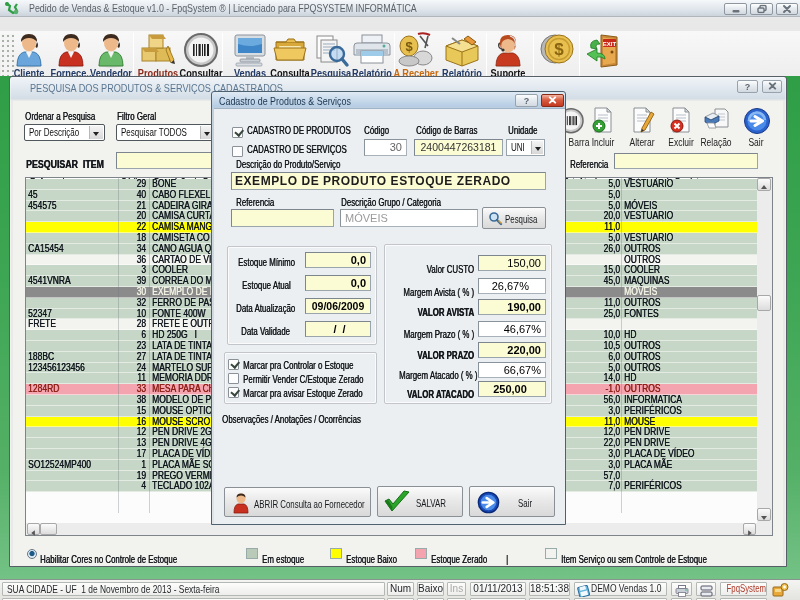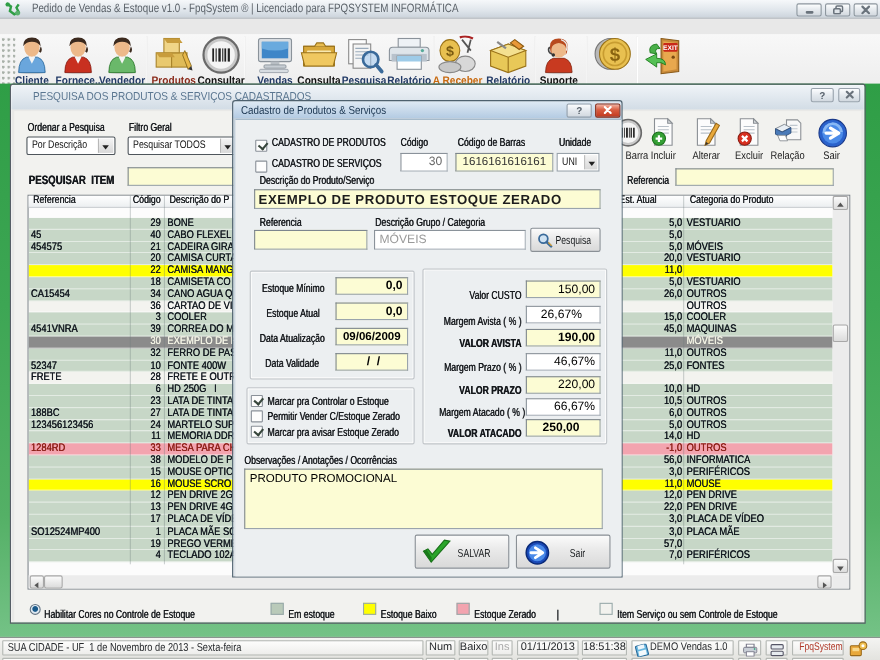--- a/index.html
+++ b/index.html
@@ -40,21 +40,21 @@
 .combo{position:absolute;height:17px;background:#fff;border:1px solid #4f565c;border-radius:2px;font-size:10px;color:#111;}
 .combo i{position:absolute;left:4px;top:2px;font-style:normal;white-space:nowrap;transform:scaleX(.8);transform-origin:0 0}
 .combo .ar{position:absolute;right:1px;top:1px;bottom:1px;width:14px;background:linear-gradient(#f4f4f4,#d8d8d8);border-left:1px solid #b8b8b8}
 .combo .ar:after{content:"";position:absolute;left:3px;top:6px;border:3.5px solid transparent;border-top:4px solid #222}
 .yin{position:absolute;background:#fcfcd4;border:1px solid #9aa4ac;border-top-color:#7d868e;border-left-color:#7d868e}
 .win2{position:absolute;background:#fff;border:1px solid #a8b0b8;border-top-color:#8a929a;border-left-color:#8a929a}
 
 #tbl{position:absolute;left:25px;top:177px;width:748px;height:359px;border:1px solid #7e8489;background:#fcfcfc}
 #thead{position:absolute;left:0;top:0;width:731px;height:11px;background:linear-gradient(#ffffff,#eceff1);border-bottom:1px solid #c8ccd0;font-size:10px;color:#14181c;text-shadow:.35px 0 0 currentColor}
 #thead span{position:absolute;top:-1px;white-space:nowrap;transform:scaleX(.8);transform-origin:0 0}
-#trows{position:absolute;left:0px;top:20px;width:731px;height:324px;overflow:hidden}
+#trows{position:absolute;left:0px;top:1px;width:731px;height:324px;overflow:hidden}
 .tr{position:relative;height:10.8px;background:#c7d7c7;font-size:10px;line-height:10.6px;color:#10161e;text-shadow:.4px 0 0 currentColor;box-shadow:0 -1px 0 rgba(255,255,255,.5) inset}
 .tr.y{background:#ffff00}.tr.p{background:#f3a4af;color:#8c2018}.tr.w{background:#f3f3ef}
 .tr.s{background:#8b8b8b;color:#f2f2e4}
 .tr i,.tr b,.tr s,.tr u,.tr k{position:absolute;top:0;font-style:normal;text-decoration:none;font-weight:normal;white-space:nowrap}
 .tr i{left:2px;transform:scaleX(.85);transform-origin:0 50%}
 .tr b{left:70px;width:50px;text-align:right;transform:scaleX(.85);transform-origin:100% 50%}
 .tr s{left:126px;transform:scaleX(.85);transform-origin:0 50%}
 .tr u{left:520px;width:74px;text-align:right;transform:scaleX(.85);transform-origin:100% 50%}
 .tr k{left:598px;transform:scaleX(.85);transform-origin:0 50%}
 .vln{position:absolute;top:0;bottom:0;width:1px;background:rgba(110,120,125,.33)}
@@ -588,21 +588,21 @@
  <div id="dclient"></div>
 </div>
 <div class="cb c" style="left:232px;top:127px"></div>
 <div class="tx" style="left:247px;top:124px;">CADASTRO DE PRODUTOS</div>
 <div class="cb" style="left:232px;top:146px"></div>
 <div class="tx" style="left:247px;top:143px;">CADASTRO DE SERVIÇOS</div>
 <div class="tx" style="left:364px;top:124px;">Código</div>
 <div class="tx" style="left:416px;top:124px;">Código de Barras</div>
 <div class="tx" style="left:508px;top:124px;">Unidade</div>
 <div class="win2" style="left:364px;top:139px;width:43px;height:17px;font-size:11px;line-height:15px;text-align:right;padding-right:4px;color:#666">30</div>
-<div class="yin" style="left:414px;top:139px;width:89px;height:17px;font-size:11px;line-height:15px;text-align:center;color:#333;font-size:10.5px">1616161616161</div>
+<div class="yin" style="left:414px;top:139px;width:89px;height:17px;font-size:11px;line-height:15px;text-align:center;color:#333;font-size:10.5px">2400447263181</div>
 <div class="combo" style="left:506px;top:139px;width:39px;height:17px;border-color:#98a2aa;border-radius:0">
       <i style="font-size:10px">UNI</i>
       <span class="ar" style="width:12px"></span>
     </div>
 <div class="tx" style="left:236px;top:158px;">Descrição do Produto/Serviço</div>
 <div class="yin" style="left:231px;top:172px;width:315px;height:18px;font-size:11px;line-height:16px;font-weight:bold;font-size:12px;letter-spacing:.55px;padding-left:3px;color:#1c1c1c">EXEMPLO DE PRODUTO ESTOQUE ZERADO</div>
 <div class="tx" style="left:236px;top:196px;">Referencia</div>
 <div class="tx" style="left:341px;top:196px;">Descrição Grupo / Categoria</div>
 <div class="yin" style="left:231px;top:209px;width:103px;height:18px;font-size:11px;line-height:16px;"></div>
 <div class="win2" style="left:340px;top:209px;width:138px;height:18px;font-size:11px;line-height:16px;padding-left:4px;color:#9a9a9a">MÓVEIS</div>
@@ -633,27 +633,34 @@
 <div class="gbox" style="left:384px;top:244px;width:168px;height:160px"></div>
 <div class="tx" style="left:374px;top:263px;width:100px;text-align:right;transform-origin:100% 50%;">Valor CUSTO</div>
 <div class="yin" style="left:478px;top:255px;width:68px;height:16px;font-size:11px;line-height:14px;font-weight:normal;text-align:right;padding-right:4px">150,00</div>
 <div class="tx" style="left:374px;top:286px;width:100px;text-align:right;transform-origin:100% 50%;">Margem Avista ( % )</div>
 <div class="win2" style="left:478px;top:278px;width:68px;height:16px;font-size:11px;line-height:14px;text-align:right;padding-right:16px">26,67%</div>
 <div class="tx" style="left:374px;top:306px;width:100px;text-align:right;transform-origin:100% 50%;font-weight:bold;">VALOR AVISTA</div>
 <div class="yin" style="left:478px;top:299px;width:68px;height:16px;font-size:11px;line-height:14px;font-weight:bold;text-align:right;padding-right:4px">190,00</div>
 <div class="tx" style="left:374px;top:328px;width:100px;text-align:right;transform-origin:100% 50%;">Margem Prazo ( % )</div>
 <div class="win2" style="left:478px;top:321px;width:68px;height:16px;font-size:11px;line-height:14px;text-align:right;padding-right:4px">46,67%</div>
 <div class="tx" style="left:374px;top:349px;width:100px;text-align:right;transform-origin:100% 50%;font-weight:bold;">VALOR PRAZO</div>
-<div class="yin" style="left:478px;top:342px;width:68px;height:16px;font-size:11px;line-height:14px;font-weight:normal;text-align:right;padding-right:4px">220,00</div>
+<div class="yin" style="left:478px;top:342px;width:68px;height:16px;font-size:11px;line-height:14px;font-weight:bold;text-align:right;padding-right:4px">220,00</div>
 <div class="tx" style="left:374px;top:369px;width:100px;text-align:right;transform-origin:100% 50%;">Margem Atacado ( % )</div>
 <div class="win2" style="left:478px;top:362px;width:68px;height:16px;font-size:11px;line-height:14px;text-align:right;padding-right:4px">66,67%</div>
 <div class="tx" style="left:374px;top:388px;width:100px;text-align:right;transform-origin:100% 50%;font-weight:bold;">VALOR ATACADO</div>
 <div class="yin" style="left:478px;top:381px;width:68px;height:16px;font-size:11px;line-height:14px;font-weight:bold;text-align:center;padding-right:4px">250,00</div>
 <div class="tx" style="left:222px;top:413px;">Observações / Anotações / Ocorrências</div>
-<div class="yin" style="left:222px;top:426px;width:326px;height:55px;font-size:11px;line-height:53px;padding:2px 0 0 4px;line-height:13px;font-size:10.5px">PRODUTO PROMOCIONAL</div>
+<div class="btn" style="left:224px;top:487px;width:147px;height:30px">
+<svg class="abs" style="left:6px;top:4px" width="20" height="22" viewBox="0 0 20 22">
+        <path d="M3 21 Q3 13 7 12 L13 12 Q17 13 17 21 Z" fill="#c83020" stroke="#8a1a10" stroke-width=".8"></path>
+        <ellipse cx="10" cy="6.5" rx="4.5" ry="5" fill="#edb98a"></ellipse>
+        <path d="M5.5 5.5 Q5.5 1.5 10 1.5 Q14.5 1.5 14.5 5.5 Q12.5 3.5 10 3.5 Q7.5 3.5 5.5 5.5 Z" fill="#3c2a1e"></path>
+      </svg>
+<em style="left:29px;top:10px">ABRIR Consulta ao Fornecedor</em>
+    </div>
 <div class="btn" style="left:377px;top:486px;width:86px;height:31px">
 <svg class="abs" style="left:4px;top:2px" width="30" height="27" viewBox="0 0 30 27">
         <path d="M3 12 L10 22 L27 3 L22 2 L11 15 L7 10 Z" fill="#2aa52a" stroke="#187018" stroke-width="1"></path>
         <path d="M3 12 L10 22 L10.5 18 L6 11 Z" fill="#1a7a1a"></path>
       </svg>
 <em style="left:38px;top:10px">SALVAR</em>
     </div>
 <div class="btn" style="left:469px;top:486px;width:86px;height:31px">
 <svg class="abs" style="left:7px;top:4px" width="23" height="23" viewBox="0 0 26 26">
         <circle cx="13" cy="13" r="11.5" fill="#1a4ab8" stroke="#0a2a78" stroke-width="1.5"></circle>

